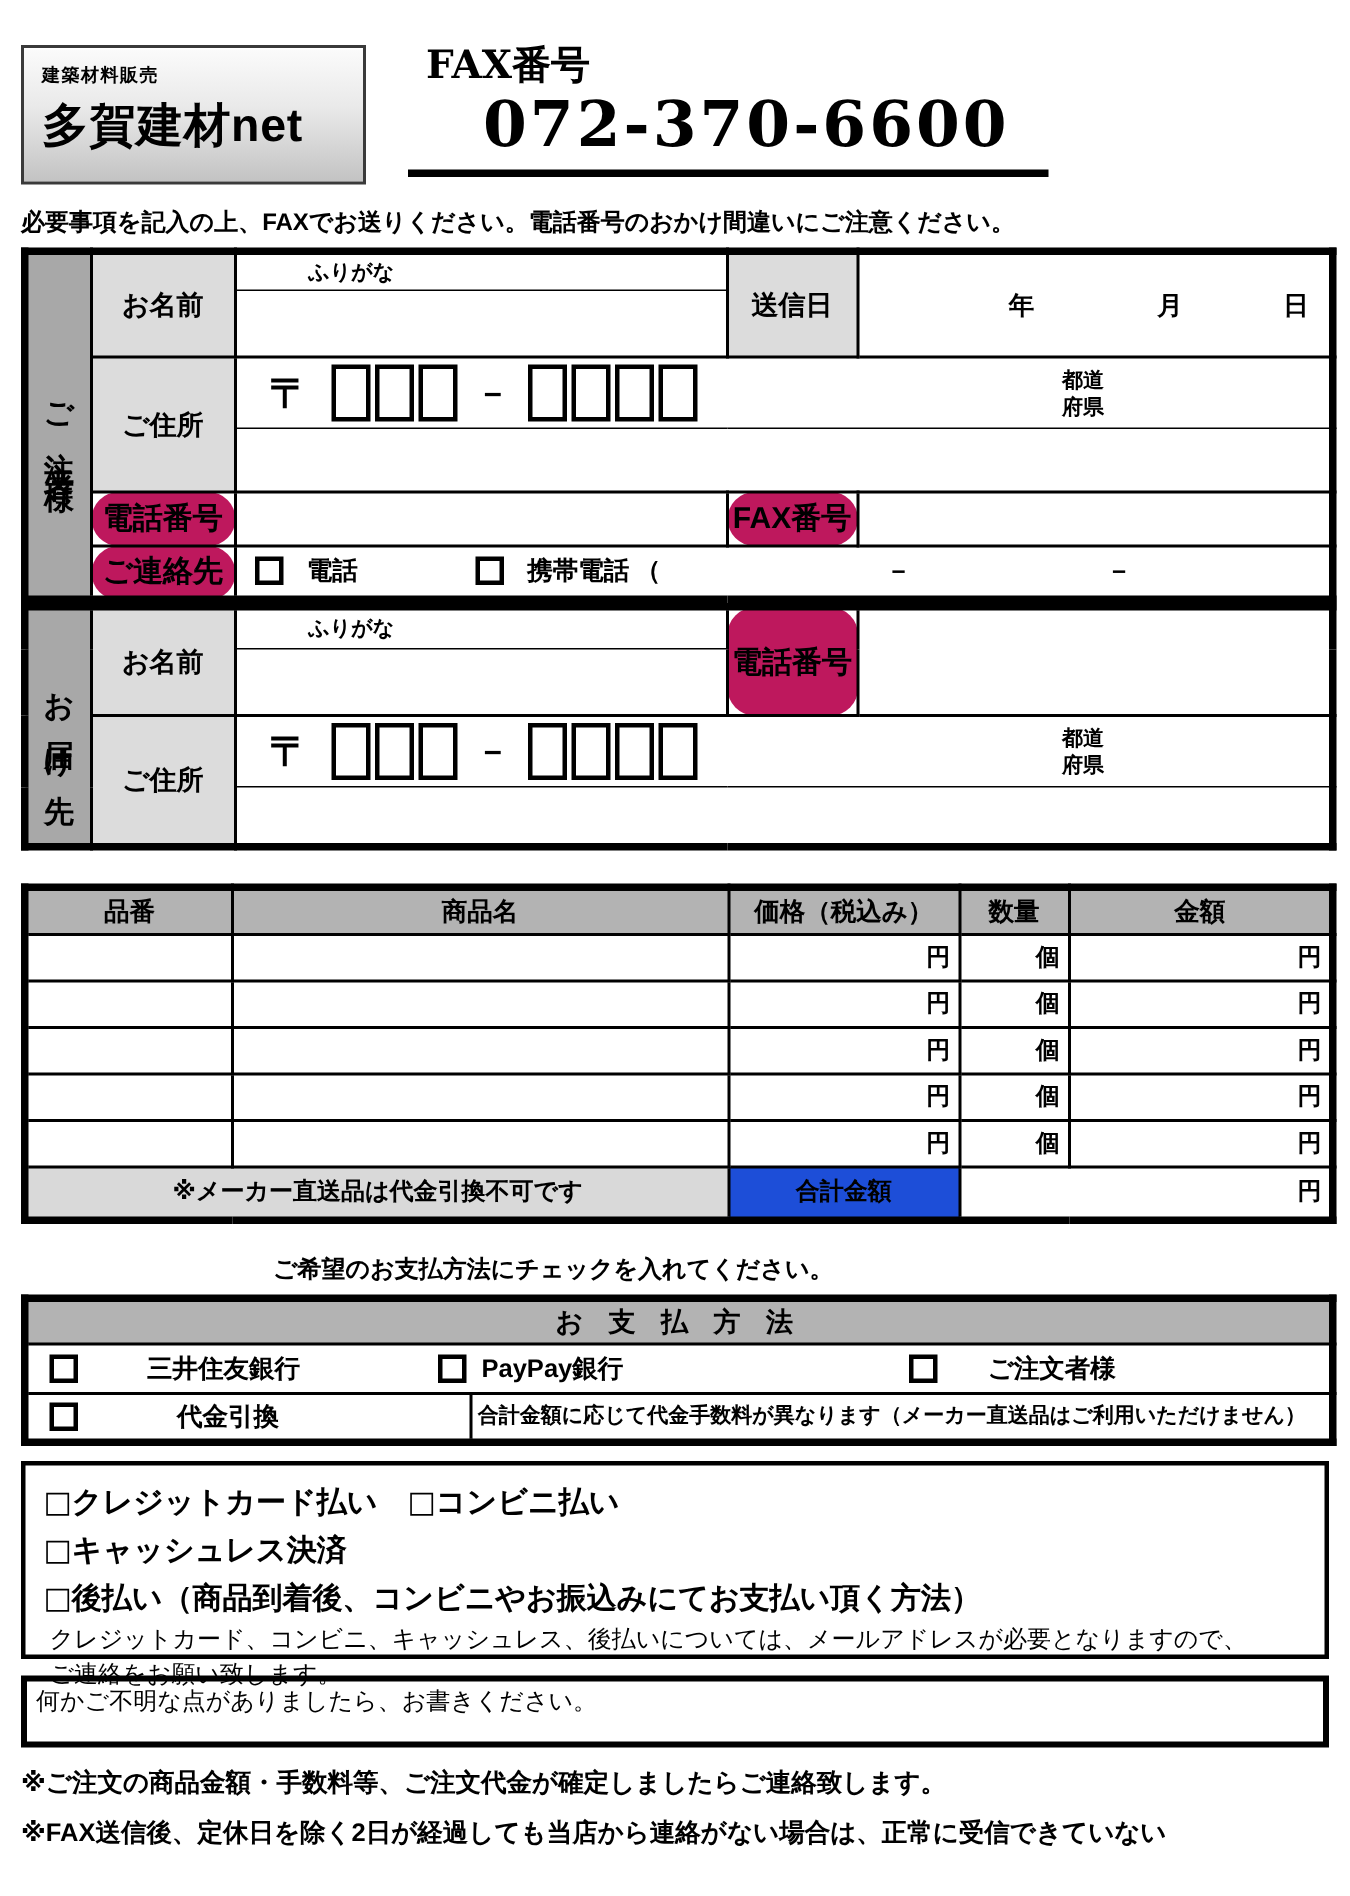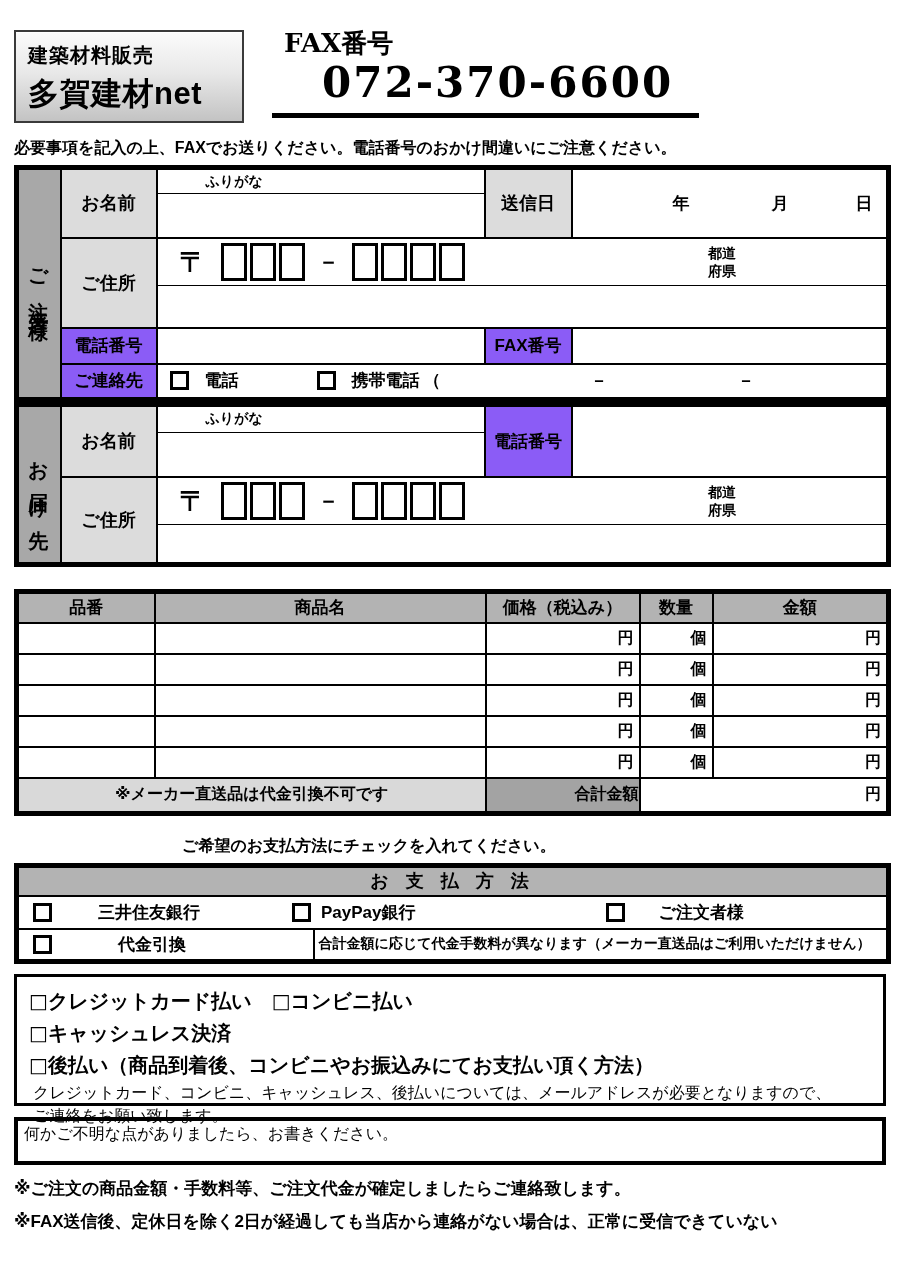--- a/index.html
+++ b/index.html
@@ -13,21 +13,21 @@
 
   
   .header { display:flex; align-items:flex-start; margin-top:22px; height:104px; }
   .logo-box {
     width:230px; height:93px; margin-top:8px;
     border:2px solid #3a3a3a;
     background:linear-gradient(180deg,#fbfbfb 0%,#e9e9e9 45%,#c3c3c3 100%);
     box-shadow:inset 0 1px 0 #fff;
     padding:10px 10px 6px 12px;
   }
-  .logo-tagline { font-size:20px; font-weight:bold; letter-spacing:1px; }
+  .logo-tagline { font-size:12px; font-weight:bold; letter-spacing:1px; }
   .logo-name { font-size:31px; font-weight:bold; letter-spacing:0.5px; margin-top:4px; }
   .doc-title {
     font-family:"DejaVu Serif","Liberation Serif",serif;
     font-size:45px; font-weight:bold; margin:26px 0 0 22px; letter-spacing:1px;
   }
   .fax-block {
     margin:4px 0 0 28px; border-bottom:5px solid #000;
     padding:0 26px 8px 12px; min-width:382px;
   }
   .fax-label { font-family:"DejaVu Serif","Liberation Serif",serif; font-size:26px; font-weight:bold; }
@@ -42,42 +42,42 @@
 
   
   table { border-collapse:collapse; table-layout:fixed; width:872px; border:5px solid #000; }
   td { border:2px solid #000; padding:0; vertical-align:middle; font-size:18px; }
   .side-cell {
     background:#a8a8a8; text-align:center;
     writing-mode:vertical-rl; text-orientation:upright;
     font-size:20px; font-weight:bold; letter-spacing:7px; padding:6px 0;
   }
   .lbl { background:#dcdcdc; text-align:center; font-weight:bold; font-size:18px; }
-  .lbl-sm { background:#8b5cf6; text-align:center; font-weight:bold; font-size:17px; }
+  .lbl-sm { background:#be185d; text-align:center; font-weight:bold; font-size:20px;border-radius:18px; }
   .thin-b { border-bottom-width:1px; }
   .thin-t { border-top-width:1px; }
   .furigana-cell { font-size:14px; font-weight:bold; padding:3px 0 0 48px; vertical-align:top;margin-top:39px; }
   .date-cell { font-size:17px; font-weight:bold; }
   .date-cell .flex { display:flex; align-items:center; }
   .postal-cell { position:relative; }
   .postal-flex { display:flex; align-items:center; }
   .postal-mark { font-size:27px; font-weight:bold; margin:0 14px 0 22px; }
   .pbox { display:inline-block; width:26px; height:38px; border:3px solid #000; background:#fff; margin-right:3px; }
   .pdash { font-size:22px; font-weight:bold; margin:0 12px 0 10px; }
   .pref { position:absolute; right:150px; top:50%; transform:translateY(-50%); font-size:14px; font-weight:bold; line-height:1.3; text-align:center; }
   .cb { display:inline-block; width:19px; height:19px; border:3px solid #000; background:#fff; flex:none; }
   .contact-flex { display:flex; align-items:center; font-size:17px; font-weight:bold; }
 
   
   .prod-table td { font-size:16px; }
   .prod-head td { background:#b3b3b3; text-align:center; font-weight:bold; font-size:17px; height:31px; }
   .prod-row td { height:31px; }
   .unit { text-align:right; font-weight:bold; padding-right:5px; }
   .prod-note { background:#d9d9d9; text-align:center; font-weight:bold; font-size:16px; height:36px; }
-  .prod-total-lbl { background:#a3a3a3; text-align:right; font-weight:bold; font-size:16px; }
+  .prod-total-lbl { background:#1d4ed8; text-align:center; font-weight:bold; font-size:16px; }
 
   
   .pay-head { background:#b3b3b3; text-align:center; font-weight:bold; font-size:18px; letter-spacing:6px; height:30px; }
   .pay-row { height:33px; }
   .pay-flex { display:flex; align-items:center; font-size:17px; font-weight:bold; }
   .cod-note { font-size:14px; font-weight:bold; padding:0 4px; letter-spacing:0; }
 
   .other-pay-box {
     width:872px; border:3px solid #000; margin-top:10px;
     font-family:"DejaVu Serif","Liberation Serif",serif;

